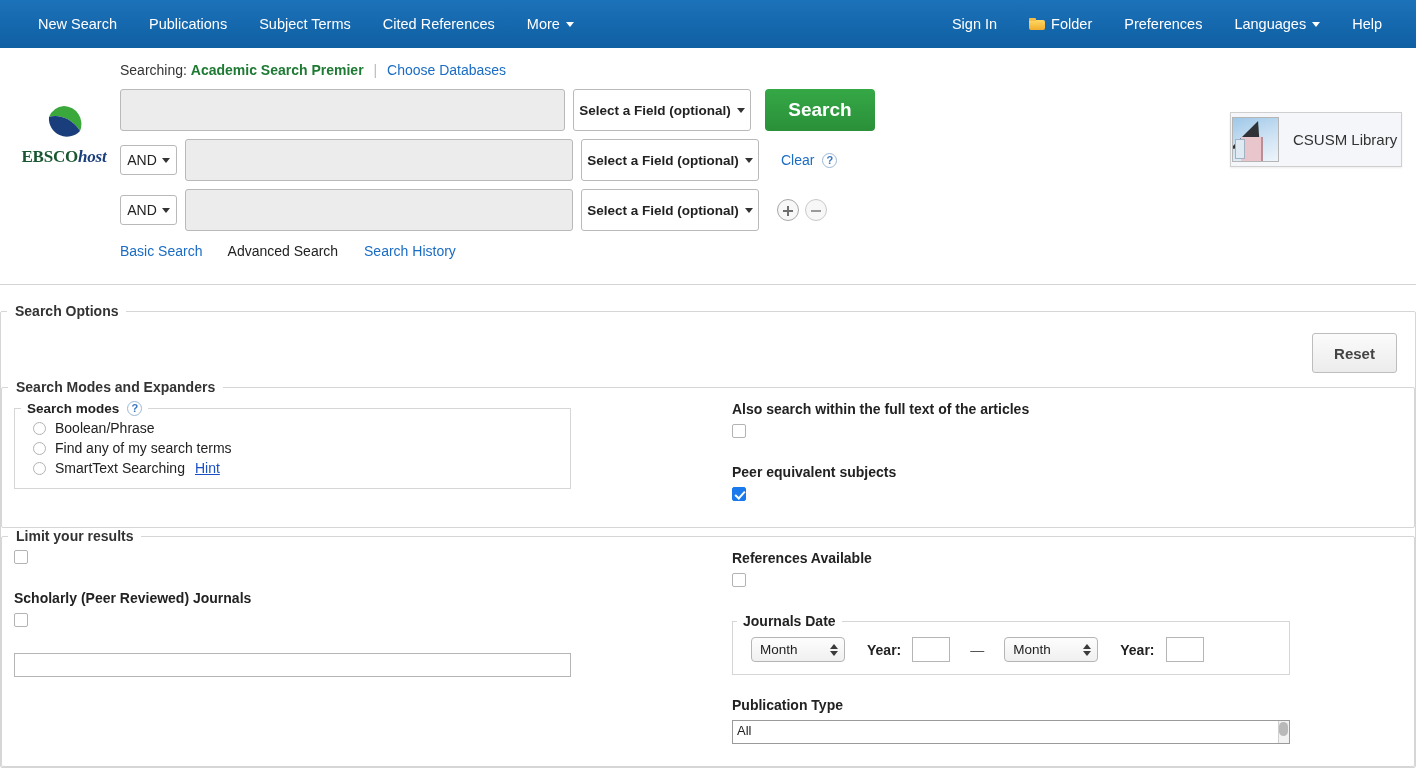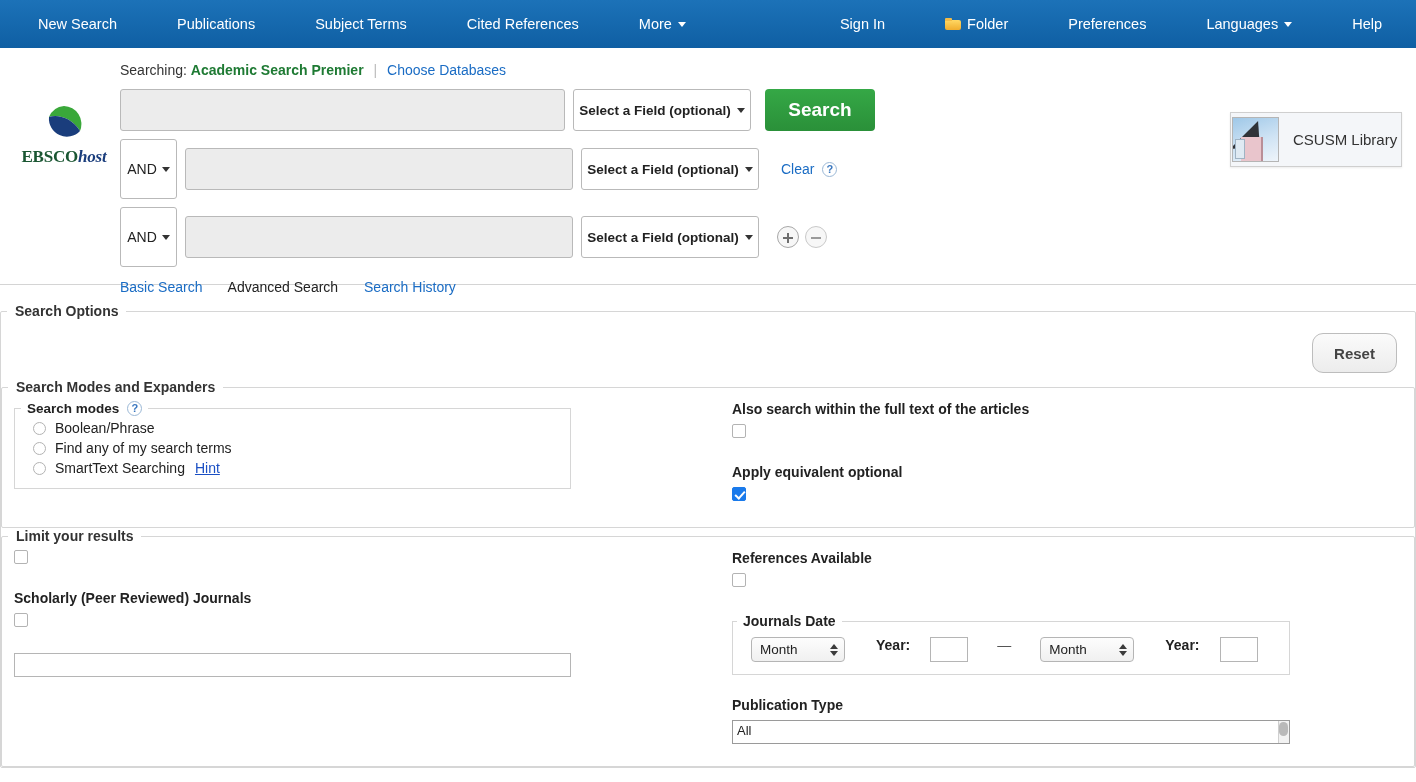--- a/index.html
+++ b/index.html
@@ -14,21 +14,21 @@
   }
 
   
   .topnav {
     height:48px; width:100%;
     background:linear-gradient(#1c72b8, #0f5fa3);
     display:flex; align-items:center;
     padding:0 14px;
     color:#fff;
   }
-  .nav-left, .nav-right { display:flex; align-items:flex-end;gap:28px; }
+  .nav-left, .nav-right { display:flex; align-items:flex-end; }
   .nav-left { margin-left:8px; }
   .nav-right { margin-left:auto; margin-right:4px; }
   .nav-item {
     color:#fff; font-size:14.5px; text-decoration:none;
     padding:0 16px; line-height:48px; white-space:nowrap;
     cursor:pointer; display:inline-flex; align-items:center;
   }
   .caret-down {
     display:inline-block; margin-left:6px;
     border-left:4px solid transparent; border-right:4px solid transparent;
@@ -64,21 +64,21 @@
   .ebsco-wordmark .h { color:#1a3d7c; font-style:italic; font-weight:bold; }
 
   .search-area { margin-left:120px; }
   .searching-line { font-size:14px; color:#333; margin-bottom:9px; height:18px; }
   .searching-line .db { color:#1e7a33; font-weight:bold; }
   .searching-line .sep { color:#bbb; margin:0 6px; }
   a.link { color:#1a6cc4; text-decoration:none; cursor:pointer; }
 
   .srow { display:flex; align-items:center; margin-bottom:8px; }
   .bool-sel {
-    width:57px; height:60px; border:1px solid #b9b9b9; border-radius:3px;
+    width:57px; height:30px; border:1px solid #b9b9b9; border-radius:3px;
     background:#fff; font-size:14px; display:flex; align-items:center;
     justify-content:center; margin-right:8px; cursor:pointer; color:#222;
   }
   .bool-sel .caret-dark {
     display:inline-block; margin-left:5px;
     border-left:4px solid transparent; border-right:4px solid transparent;
     border-top:5px solid #333;
   }
   .term-input {
     height:42px; border:1px solid #b9b9b9; border-radius:3px;
@@ -157,21 +157,21 @@
   .options-band { background:#fff; padding:18px 0 0 0; }
   fieldset.fs {
     border:1px solid #d6d6d6; border-radius:2px; margin:0; padding:0;
   }
   legend.lg {
     font-size:14px; font-weight:bold; color:#333; padding:0 8px; margin-left:6px;
   }
   .fs-outer { margin:0 52px 0 62px; padding:0 0 14px 0; }
   .reset-row { display:flex; justify-content:flex-end; padding:14px 18px 6px 0; }
   .reset-btn {
-    width:85px; height:40px; border:1px solid #bdbdbd; border-radius:11px;
+    width:85px; height:40px; border:1px solid #bdbdbd; border-radius:3px;
     background:linear-gradient(#fbfbfb,#ececec); font-size:15px; font-weight:bold;
     color:#444; cursor:pointer; font-family:"Liberation Sans", sans-serif;
   }
   .fs-sec { margin:10px 22px 0 22px; padding:6px 0 14px 0; }
   .two-col { display:flex; }
   .col-l { width:calc(50% + 6px); padding:6px 0 0 12px; }
   .col-r { flex:1; padding:6px 0 0 18px; }
 
   fieldset.modes {
     border:1px solid #d6d6d6; margin:0 0 0 0; padding:2px 0 10px 0;
@@ -203,21 +203,21 @@
   .cb.on:after {
     content:""; position:absolute; left:4px; top:1px; width:4px; height:8px;
     border:solid #fff; border-width:0 2px 2px 0; transform:rotate(42deg);
   }
   .opt-block { margin-bottom:22px; }
 
   fieldset.pubdate {
     border:1px solid #d6d6d6; padding:6px 0 12px 0; margin:0; width:558px;
   }
   legend.pd-lg { font-size:14px; font-weight:bold; padding:0 6px; margin-left:4px; }
-  .pd-row { display:flex; padding:2px 0 0 18px; gap:17px; }
+  .pd-row { display:flex; align-items:center; padding:2px 0 0 18px; gap:8px; }
   .mselect {
     width:94px; height:25px; border:1px solid #b5b5b5; border-radius:4px;
     background:linear-gradient(#fdfdfd,#f0f0f0); font-size:13.5px;
     display:flex; align-items:center; padding-left:8px; position:relative;
     cursor:pointer; color:#222;
   }
   .mselect .steppers {
     position:absolute; right:6px; top:50%; transform:translateY(-50%);
     display:flex; flex-direction:column; gap:2px;
   }
@@ -406,21 +406,21 @@
               <a class="hint-link">Hint</a>
             </div>
           </fieldset>
         </div>
         <div class="col-r">
           <div class="opt-block">
             <div class="opt-label">Also search within the full text of the articles</div>
             <span class="cb"></span>
           </div>
           <div class="opt-block">
-            <div class="opt-label">Apply equivalent optional</div>
+            <div class="opt-label">Peer equivalent subjects</div>
             <span class="cb on"></span>
           </div>
         </div>
       </div>
     </fieldset>
 
     <fieldset class="fs fs-sec">
       <legend class="lg">Limit your results</legend>
       <div class="two-col">
         <div class="col-l">

